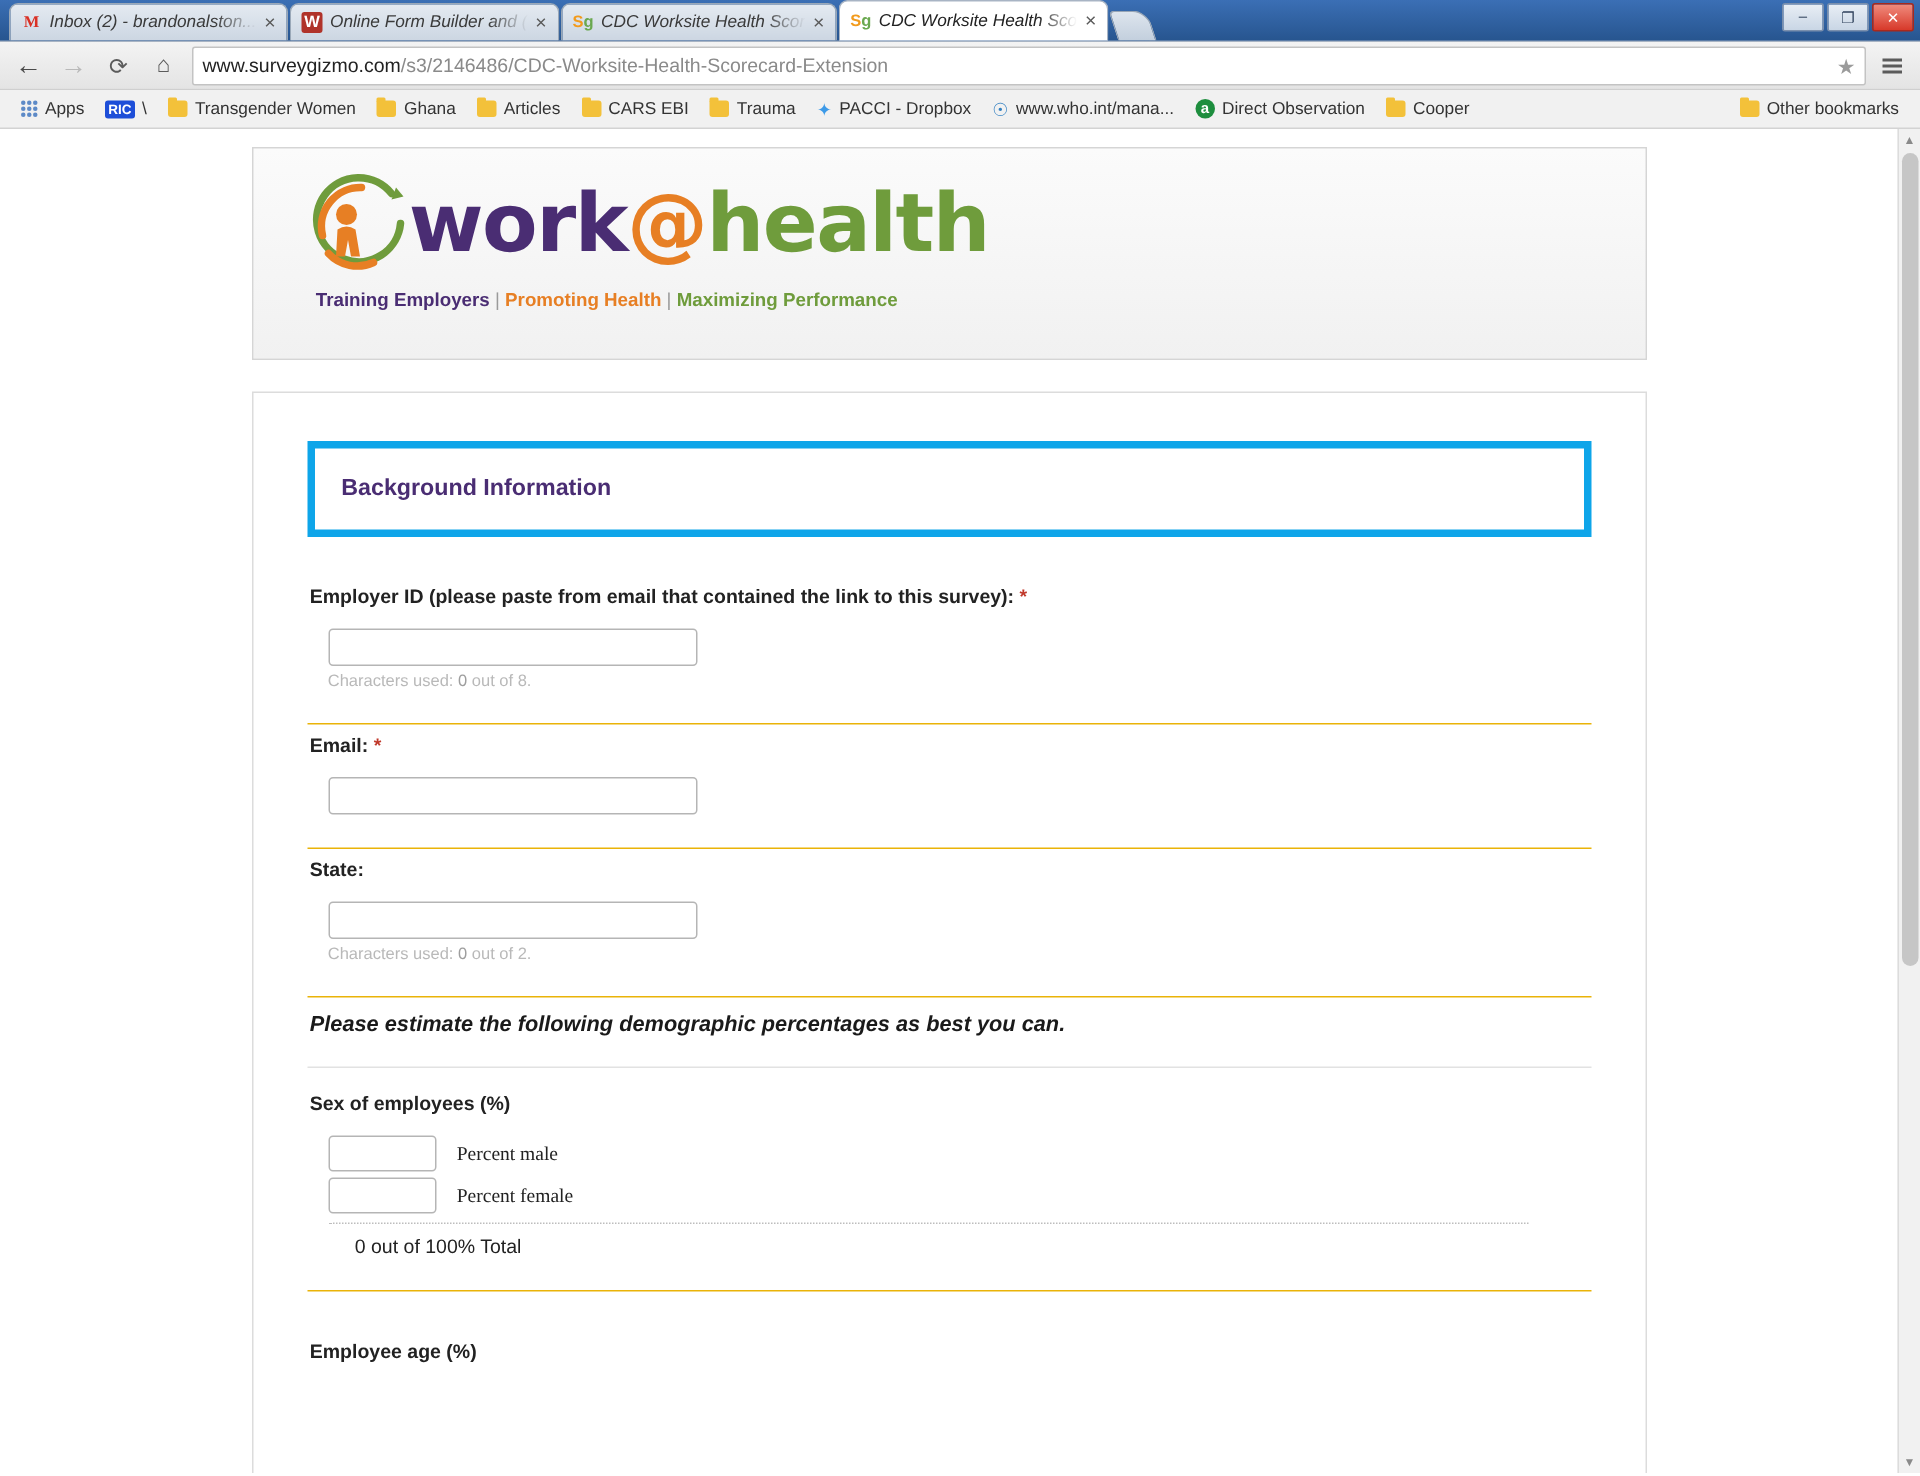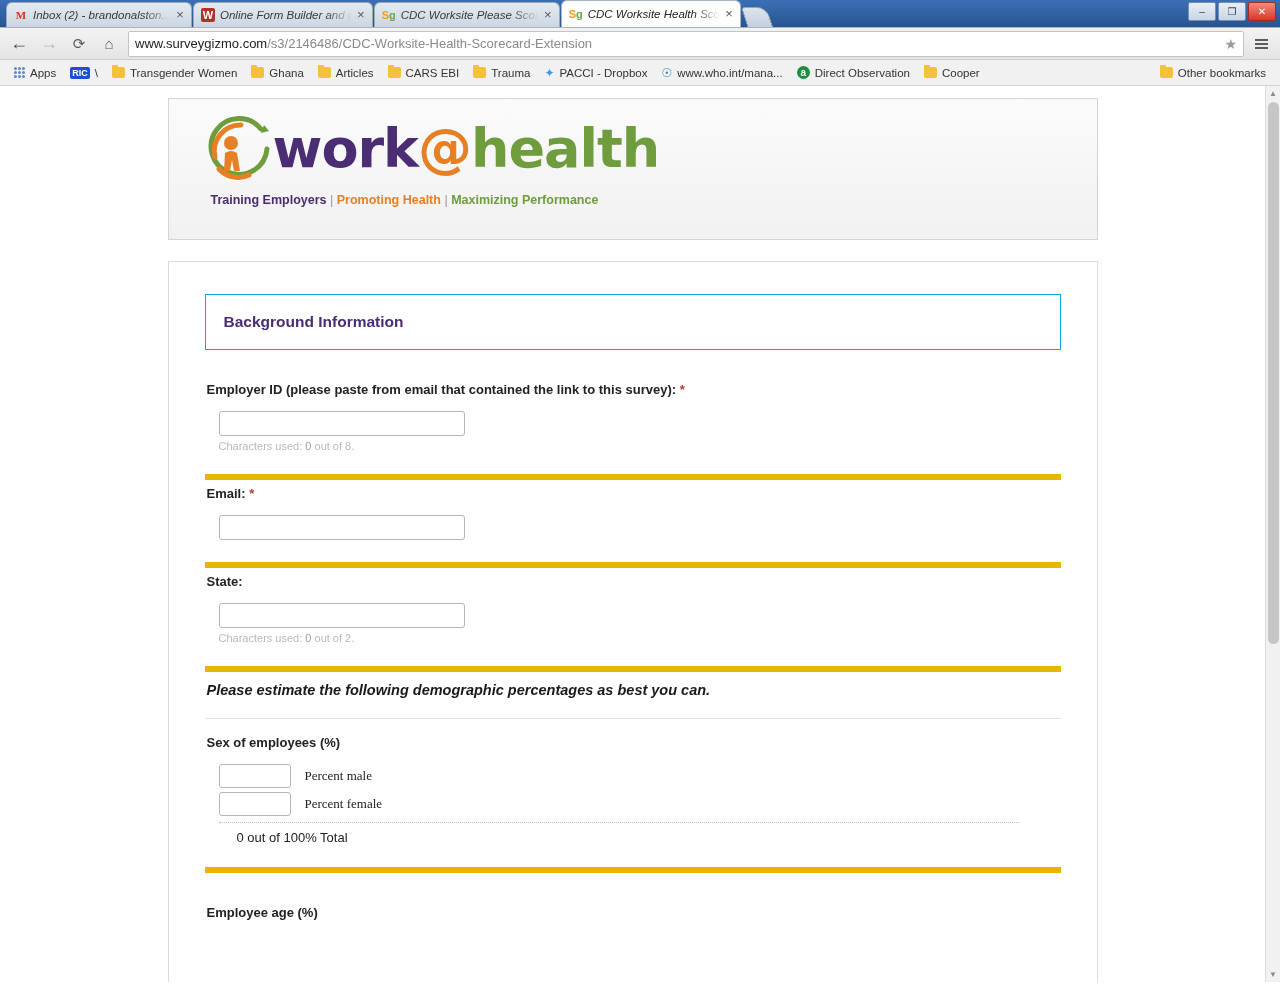--- a/index.html
+++ b/index.html
@@ -278,33 +278,33 @@
 
   .form-card {
     width: 930px;
     margin: 21px auto 0;
     background: #ffffff;
     border: 1px solid #dcdcdc;
     min-height: 760px;
     padding: 32px 36px 40px 36px;
   }
   .section-box {
-    border: 1px solid #0ea5e9;
+    border: 5px solid #0ea5e9;
     padding: 18px 18px;
     margin-bottom: 26px;
   }
   .section-title {
     color: #4a2d73;
     font-size: 15.5px;
     font-weight: bold;
     margin: 0;
   }
   .q {
     padding: 6px 0 22px 0;
-    border-bottom: 6px solid #eab308;
+    border-bottom: 1px solid #eab308;
     margin-bottom: 0;
   }
   .q:last-child { border-bottom: none; }
   .q-label {
     font-size: 13px;
     font-weight: bold;
     color: #222;
     margin-bottom: 14px;
     padding-left: 2px;
   }
@@ -411,21 +411,21 @@
     </div>
 
     <div class="tab">
       <span class="favicon fav-w">W</span>
       <span class="tab-title">Online Form Builder and (</span>
       <span class="tab-close">×</span>
     </div>
 
     <div class="tab">
       <span class="favicon fav-sg">S<span class="g">g</span></span>
-      <span class="tab-title">CDC Worksite Please Scor</span>
+      <span class="tab-title">CDC Worksite Health Scor</span>
       <span class="tab-close">×</span>
     </div>
 
     <div class="tab active">
       <span class="favicon fav-sg">S<span class="g">g</span></span>
       <span class="tab-title">CDC Worksite Health Sco</span>
       <span class="tab-close">×</span>
     </div>
 
     <div class="newtab"></div>

